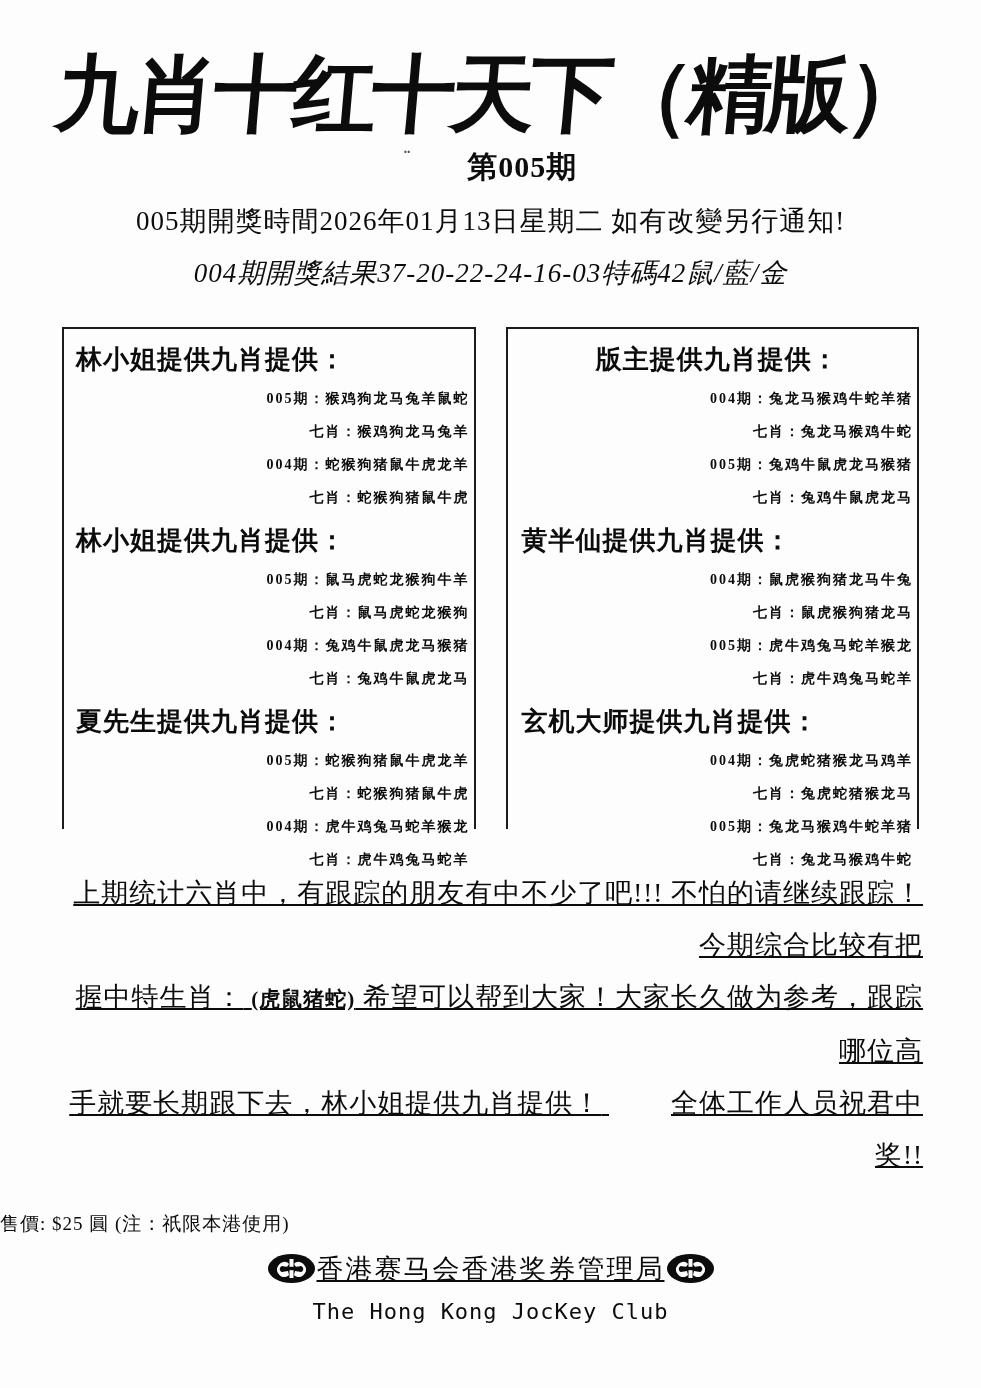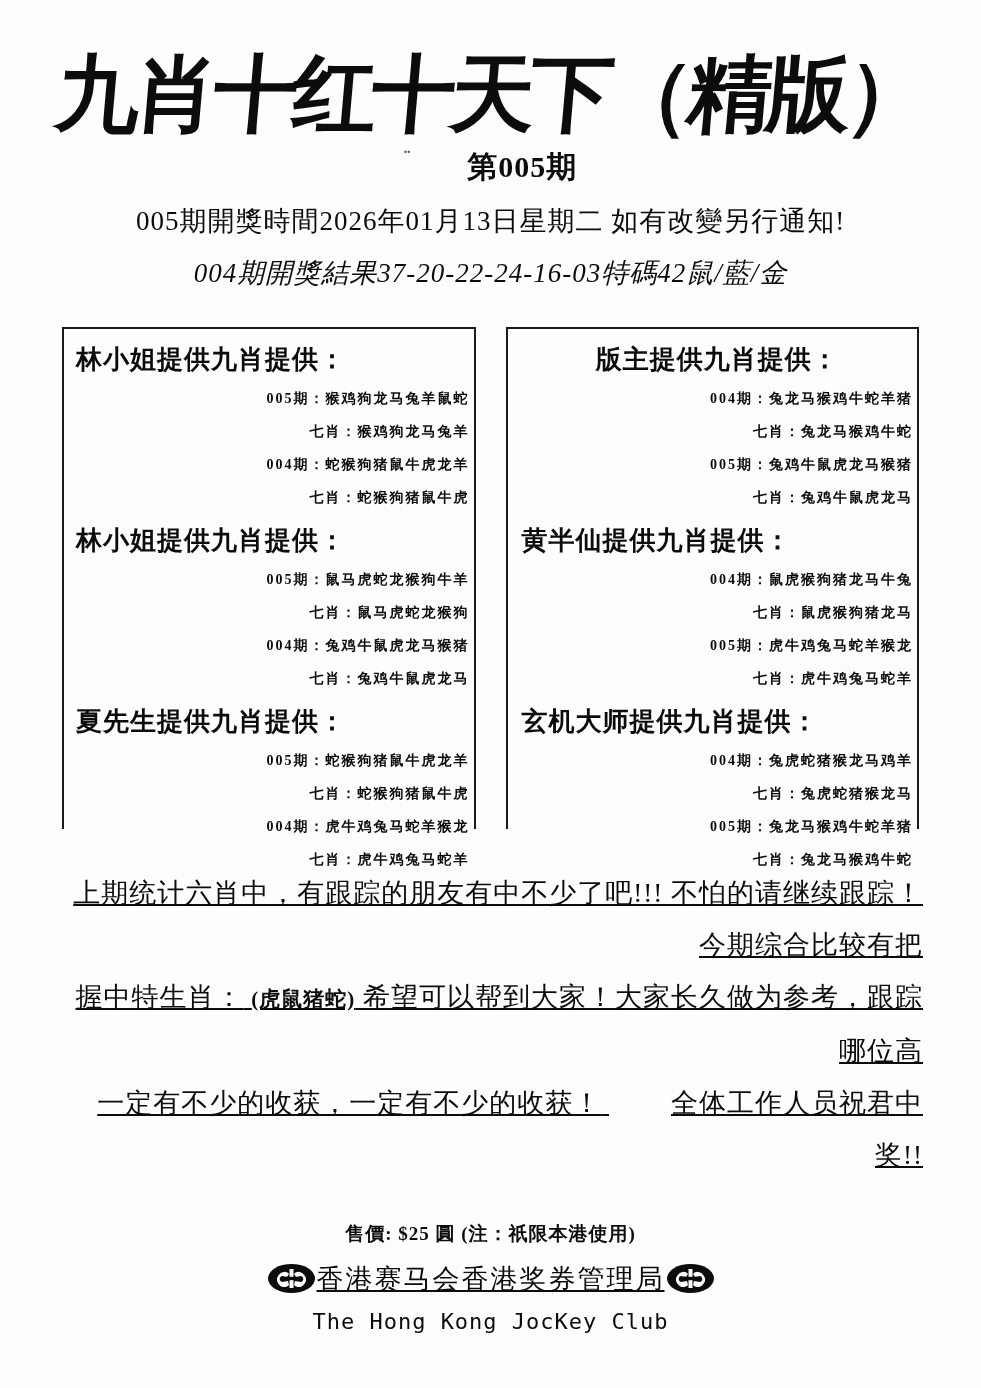--- a/index.html
+++ b/index.html
@@ -31,21 +31,21 @@
   .section-header { font-size:26px; font-weight:700; letter-spacing:1px; line-height:34px; margin-bottom:5px; }
   .section-header.centered { text-align:center; }
   .prediction-row { font-size:14px; font-weight:700; line-height:33px; letter-spacing:2px; white-space:nowrap;text-align:right; }
   .col-right .prediction-row { padding-left:10px; }
   .col-right .section-header { padding-left:2px; }
   
   .commentary { margin:38px 58px 0; text-align:right; font-size:27px; line-height:52px; letter-spacing:1px;text-decoration:underline; }
   .commentary .paren { font-size:21px; font-weight:700; }
   .commentary .gap-right { margin-left:62px; }
   
-  .price-line { margin-top:40px; text-align:center; font-size:19px; font-weight:700; letter-spacing:1px; }
+  .price-line { margin-top:30px; text-align:left; font-size:19px; font-weight:400; letter-spacing:1px; }
   .org-row { margin-top:14px; display:flex; justify-content:center; align-items:center; gap:1px;text-decoration:underline; }
   .org-cn { font-size:27px; font-weight:500; letter-spacing:2px; }
   .hkjc-logo { width:49px; height:31px; display:block; }
   .org-en {
     margin-top:12px; text-align:center;
     font-family:"DejaVu Sans Mono","Liberation Mono",monospace;
     font-size:22px; letter-spacing:1px;
   }
 </style>
 </head>
@@ -115,21 +115,21 @@
   </main>
 
   <div class="commentary">
     <div class="commentary-line">上期统计六肖中，有跟踪的朋友有中不少了吧!!! 不怕的请继续跟踪！今期综合比较有把</div>
     <div class="commentary-line">
       <span>握中特生肖：</span>
       <span class="paren">(虎鼠猪蛇)</span>
       <span>希望可以帮到大家！大家长久做为参考，跟踪哪位高</span>
     </div>
     <div class="commentary-line">
-      <span>一定有不少的收获，一定有不少的收获！</span>
+      <span>手就要长期跟下去，林小姐提供九肖提供！</span>
       <span class="gap-right">全体工作人员祝君中奖!!</span>
     </div>
   </div>
 
   <div class="price-line">售價: $25 圓 (注：祇限本港使用)</div>
 
   <div class="org-row">
     <svg class="hkjc-logo" viewBox="0 0 49 31" xmlns="http://www.w3.org/2000/svg">
       <ellipse cx="24.5" cy="15.5" rx="23.5" ry="14.5" fill="#0c0c0c"></ellipse>
       <path d="M10 15 C13 8, 19 7, 22 11 L20 14 L15 13 C12 14, 12 18, 15 19 L21 18 L22 22 C18 26, 12 24, 10 18 Z" fill="#fdfdfd"></path>

